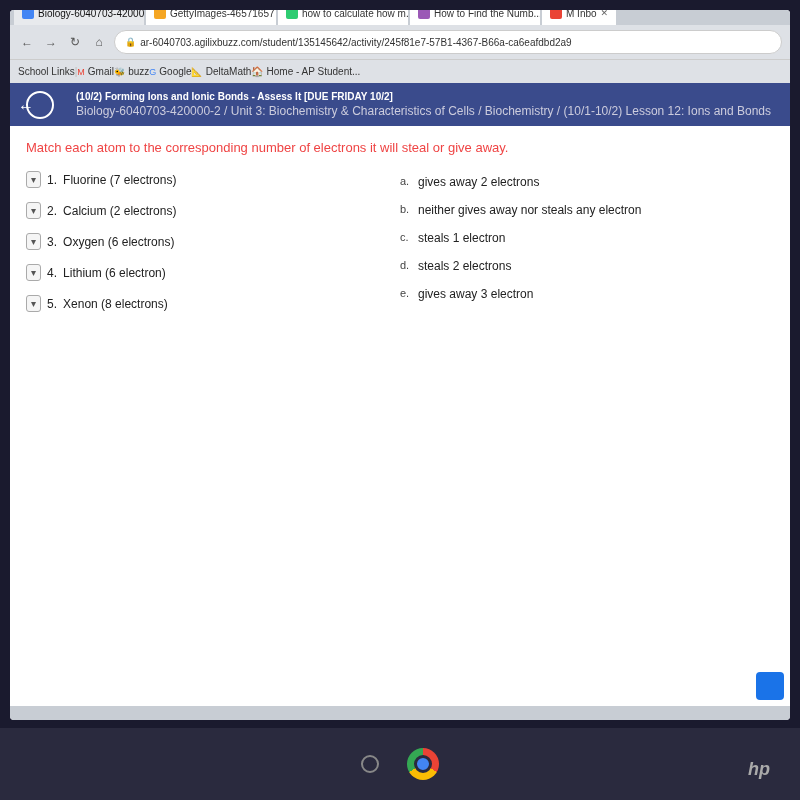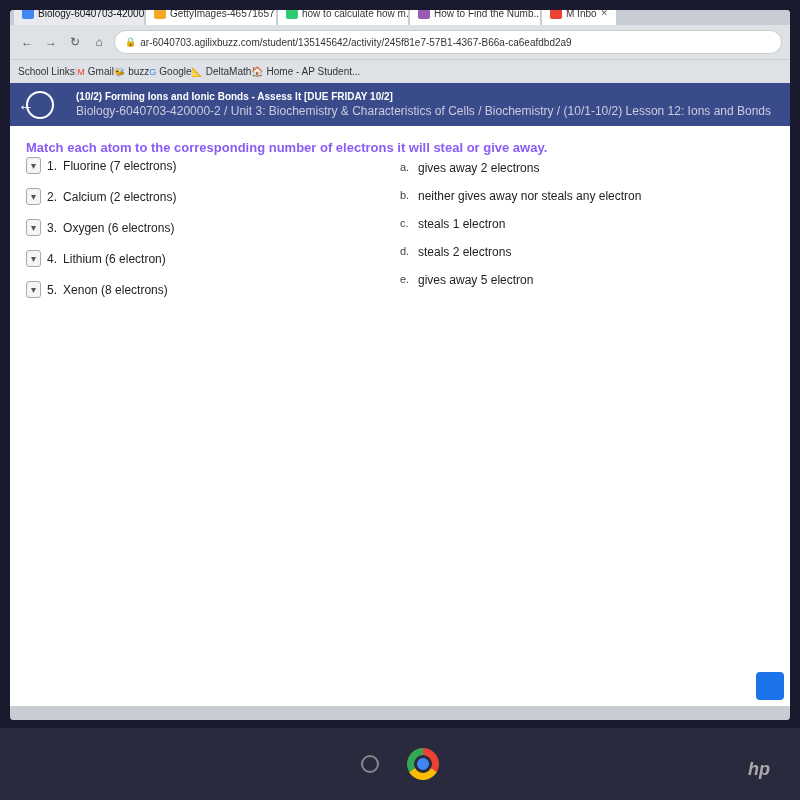--- a/index.html
+++ b/index.html
@@ -178,23 +178,23 @@
     
     .content-area {
       flex: 1;
       background: white;
       overflow-y: auto;
       padding: 14px 16px;
     }
 
     .question-instruction {
       font-size: 13px;
-      font-weight: bold;
-      color: #8b5cf6;
-      margin-bottom: 2px;
+      font-weight: normal;
+      color: #ef4444;
+      margin-bottom: 16px;
     }
 
     .matching-container {
       display: flex;
       gap: 0;
     }
 
     .left-column {
       flex: 1;
       display: flex;
@@ -430,21 +430,21 @@
         <div class="answer-item">
           <span class="answer-letter">c.</span>
           <span>steals 1 electron</span>
         </div>
         <div class="answer-item">
           <span class="answer-letter">d.</span>
           <span>steals 2 electrons</span>
         </div>
         <div class="answer-item">
           <span class="answer-letter">e.</span>
-          <span>gives away 5 electron</span>
+          <span>gives away 3 electron</span>
         </div>
       </div>
     </div>
   </div>
 
   <div class="screen-bottom"></div>
 </div>
 
 <div style="position:absolute; right:16px; bottom:100px; width:28px; height:28px; background:#1a73e8; border-radius:4px; cursor:pointer;"></div>
 

